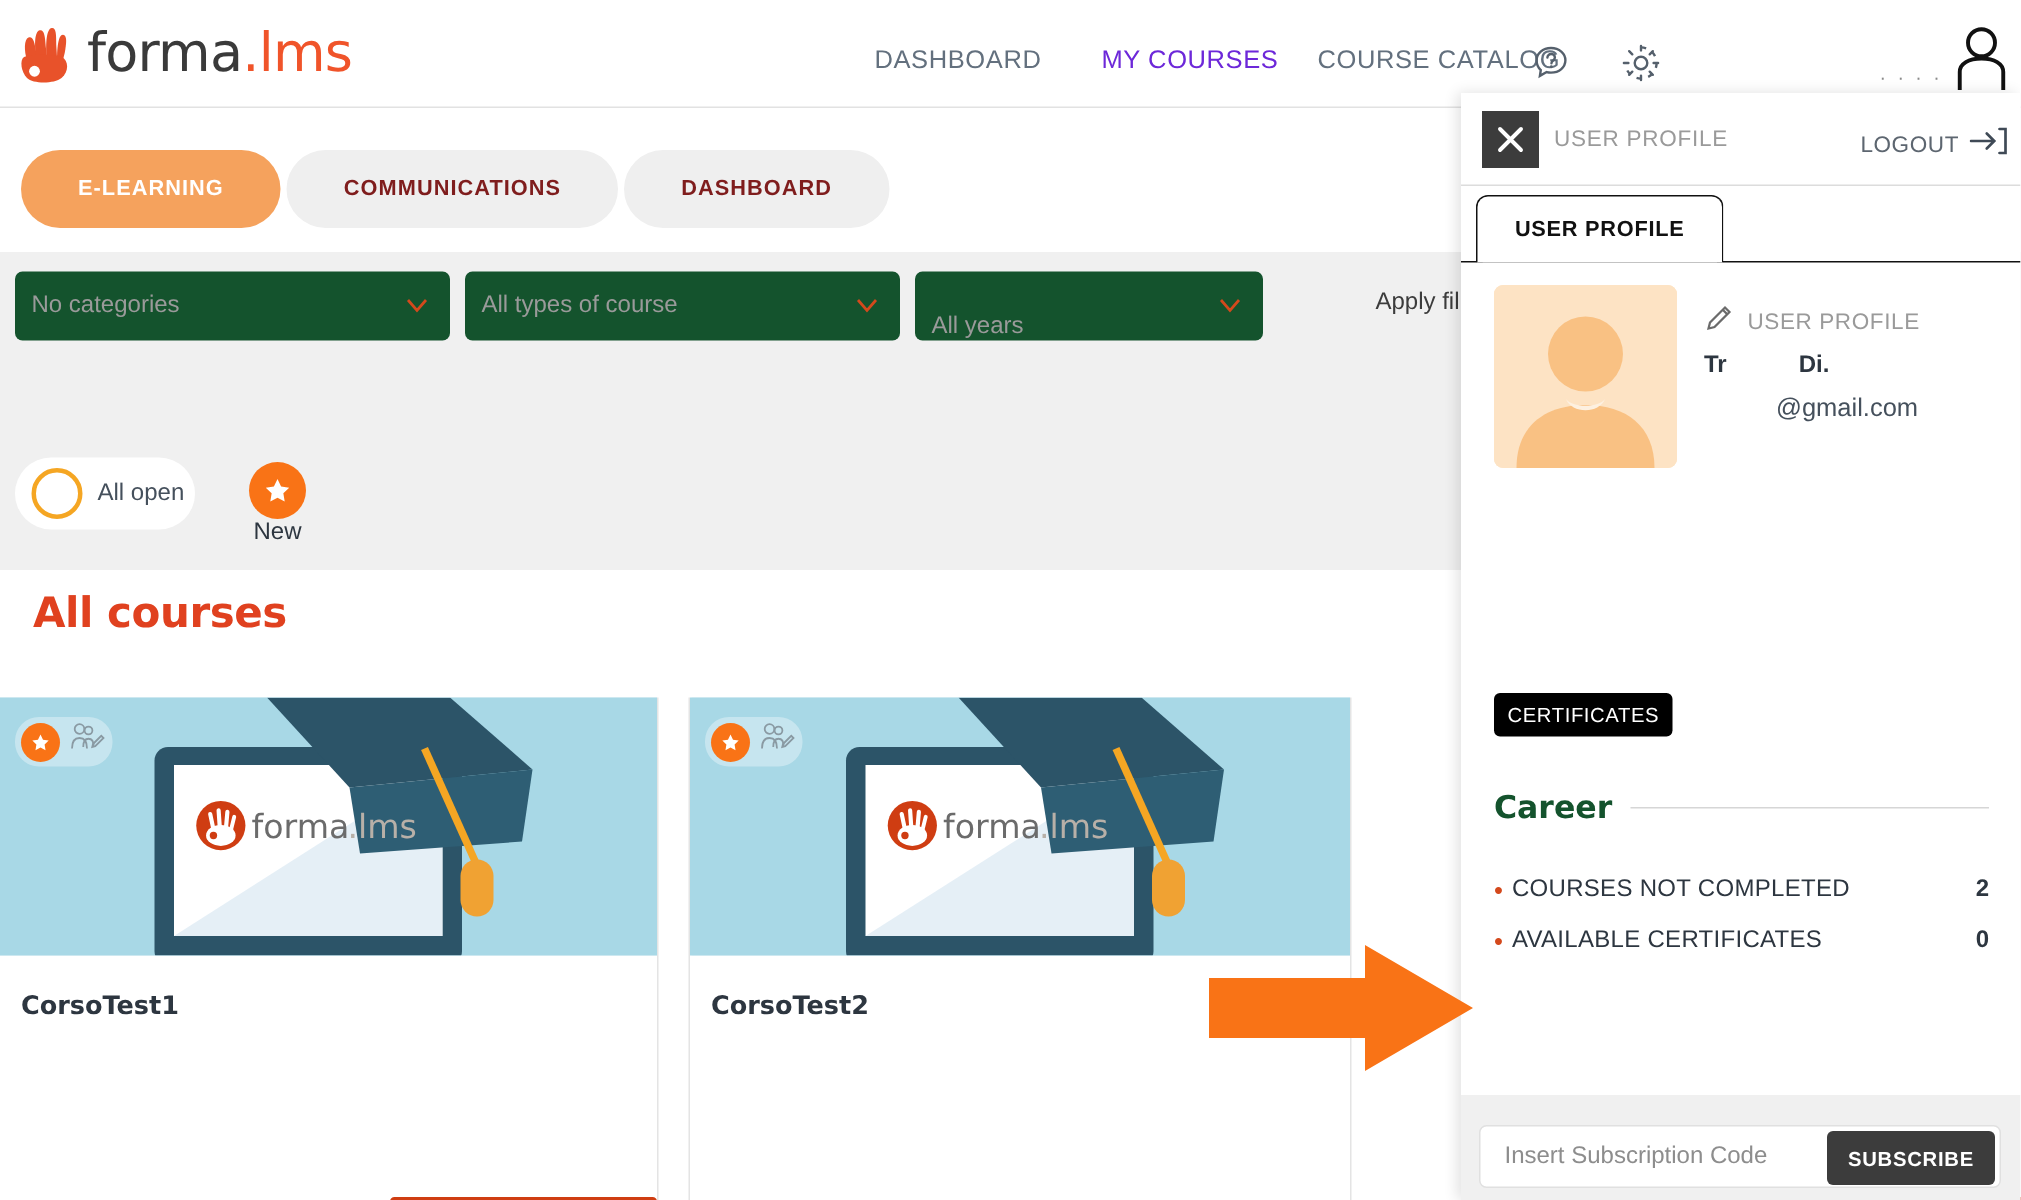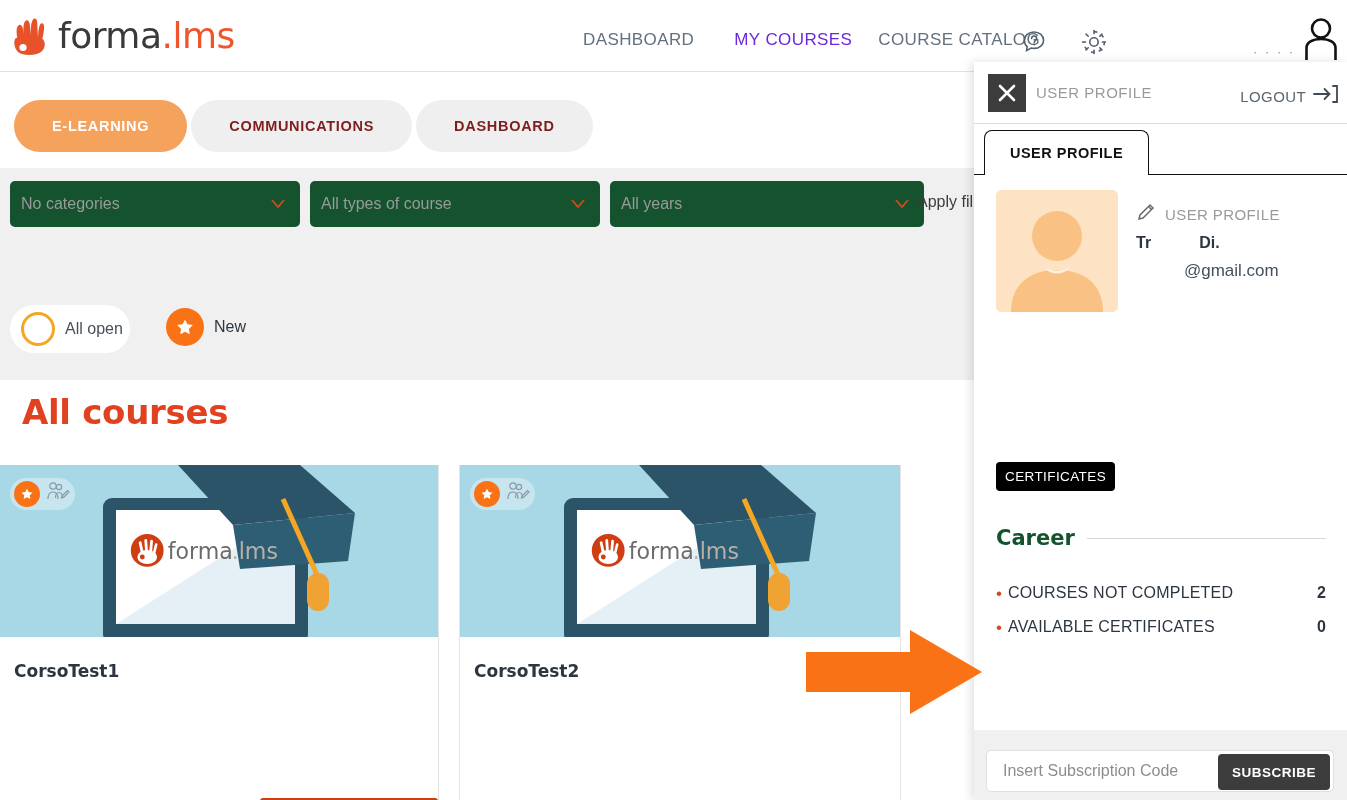--- a/index.html
+++ b/index.html
@@ -50,43 +50,43 @@
     position:absolute; top:168px; left:0; width:1347px; height:102px;
     background:#f0f0f0;
   }
   .selects { position:absolute; top:13px; left:10px; display:flex; gap:10px; align-items:center; }
   .sel {
     height:46px; background:#14532d; border-radius:5px; position:relative;
     display:flex; align-items:center; padding:0 11px;
   }
   .sel span { color:#9a9a9a; font-size:16px; }
   .sel .chev { position:absolute; right:14px; top:16px; }
-  .sel.w1 { width:290px; } .sel.w2 { width:290px; } .sel.w3 { width:314px; }
+  .sel.w1 { width:290px; } .sel.w2 { width:290px; } .sel.w3 { width:232px;align-items:flex-end; }
   .applyfil { position:absolute; top:193px; left:917px; font-size:16px; color:#3c3c3c; white-space:nowrap; }
 
   
   .statusrow { position:absolute; top:270px; left:0; width:1347px; height:110px; background:#f0f0f0; }
   .chip-open {
     position:absolute; top:35px; left:10px; height:48px; width:120px;
     background:#ffffff; border-radius:24px; display:flex; align-items:center; padding-left:11px; gap:10px;
     cursor:pointer;
   }
   .ring { width:34px; height:34px; border-radius:50%; border:3px solid #f5a623; background:#fff; }
   .chip-open .lbl { font-size:16px; color:#45505c; }
-  .chip-new { position:absolute; top:38px; left:166px; display:flex; align-items:center; gap:10px; cursor:pointer; }
+  .chip-new { position:absolute; top:38px; left:166px; display:flex; align-items:center; cursor:pointer;flex-direction:column; }
   .starbadge {
     width:38px; height:38px; border-radius:50%; background:#f97316;
     display:flex; align-items:center; justify-content:center;
   }
   .chip-new .lbl { font-size:16px; color:#2d3640; }
 
   
   .allcourses {
     position:absolute; top:392px; left:22px;
-    font-size:34px; font-weight:bold; color:#e0411f;
+    font-size:28px; font-weight:bold; color:#e0411f;
     font-family:"DejaVu Sans", sans-serif; letter-spacing:-0.3px;
   }
 
   
   .card {
     position:absolute; top:465px; background:#ffffff;
     border:1px solid #e4e4e4; border-top:none;
   }
   .card.c1 { left:-1px; width:440px; height:345px; }
   .card.c2 { left:459px; width:442px; height:345px; }

